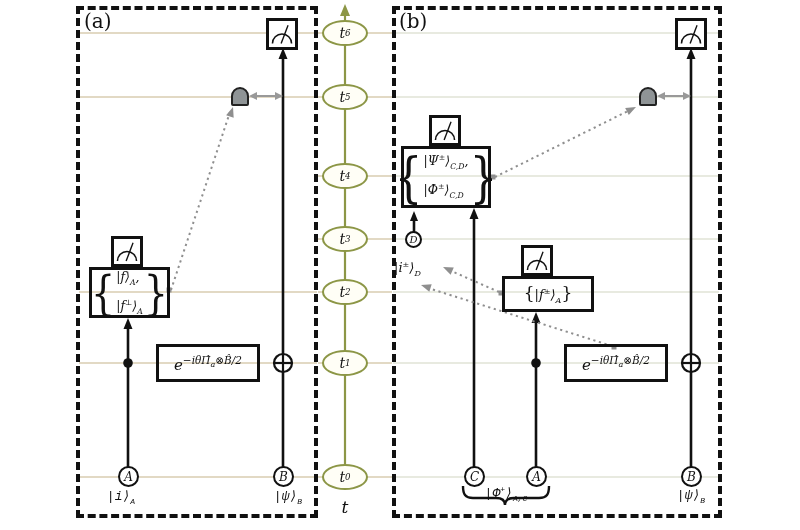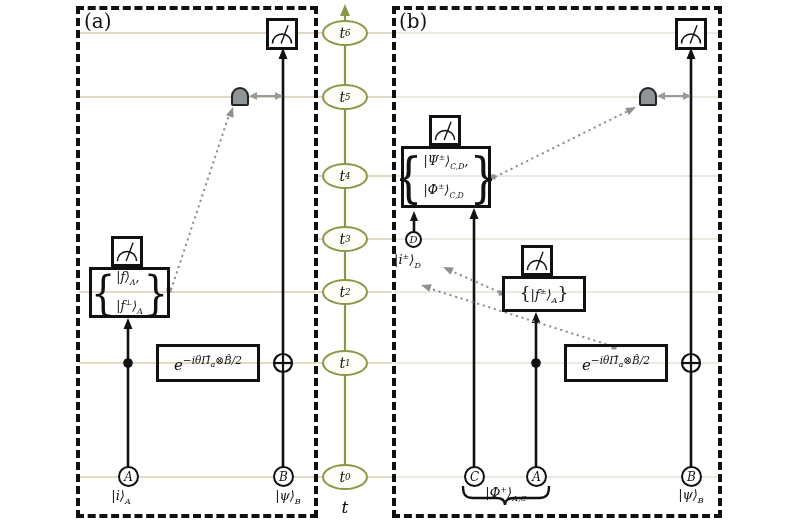--- a/index.html
+++ b/index.html
@@ -22,21 +22,21 @@
   .ebox-text{font-size:15px;line-height:20px;}
   .ebox-text sup{font-size:10.5px;}
   .ebox-text sup sub{font-size:8px;}
   .qcircle{width:21px;height:21px;border:2px solid #111;border-radius:50%;background:#fff;
            display:flex;align-items:center;justify-content:center;font-size:12px;box-sizing:border-box;}
   .dcircle{width:17px;height:17px;border:2px solid #111;border-radius:50%;background:#fff;
            display:flex;align-items:center;justify-content:center;font-size:10px;box-sizing:border-box;}
   .dome{background:#8f9496;border:2.5px solid #222;border-radius:9px 9px 2px 2px;box-sizing:border-box;}
   .toval{width:46px;height:26px;border:2px solid #8c9646;border-radius:50%;background:#fffef6;
          display:flex;align-items:center;justify-content:center;font-size:14px;font-style:italic;box-sizing:border-box;}
-  .statelabel{font-size:13px;text-align:center;}
+  .statelabel{font-size:13px;text-align:center;font-family:Liberation Mono, monospace;}
   svg.layer{position:absolute;left:0;top:0;pointer-events:none;}
 </style>
 </head>
 <body>
 
 <div id="canvas">
 
   <svg class="layer" width="800" height="530" viewBox="0 0 800 530">
 
     <g stroke="#d8cdb0" stroke-width="1.6">
@@ -225,29 +225,29 @@
     <span class="rows">
       <span class="mrow"><span>|Ψ</span><sup>±</sup><span>⟩</span><sub>C,D</sub><span>,</span></span>
       <span class="mrow"><span>|Φ</span><sup>±</sup><span>⟩</span><sub>C,D</sub><span></span></span>
     </span>
     <span class="bigbrace" style="font-size:44px;">}</span>
   </div>
 
   <div class="abs dcircle math" style="left:405px;top:231px;">
       <span>D</span>
     </div>
-  <div class="abs math" style="left:394px;top:252px;font-size:13px;"><span>|i</span><sup>±</sup><span>⟩</span><sub>D</sub></div>
+  <div class="abs math" style="left:394px;top:260px;font-size:13px;"><span>|i</span><sup>±</sup><span>⟩</span><sub>D</sub></div>
 
   <div class="abs meter" style="left:521px;top:245px;width:32px;height:31px;">
     <svg viewBox="0 0 30 28">
         <path d="M4,25 A11,11 0 0 1 26,25" fill="none" stroke="#111" stroke-width="1.8"></path>
         <line x1="14" y1="25" x2="22" y2="4" stroke="#111" stroke-width="1.6"></line>
       </svg>
   </div>
-  <div class="abs mbox math" style="left:502px;top:276px;width:84px;height:36px;">
+  <div class="abs mbox math" style="left:502px;top:276px;width:92px;height:36px;">
     <span class="srow"><span class="sbrace">{</span><span>|f</span><sup>±</sup><span>⟩</span><sub>A</sub><span class="sbrace">}</span></span>
   </div>
 
   <div class="abs mbox" style="left:564px;top:344px;width:104px;height:38px;">
     <span class="math ebox-text"><span>e</span><sup><span>−iθΠ̂</span><sub>a</sub><span>⊗B̂/2</span></sup></span>
   </div>
 
   <div class="abs dome" style="left:639px;top:87px;width:18px;height:19px;"></div>
   <div class="abs meter" style="left:675px;top:18px;width:32px;height:32px;">
     <svg viewBox="0 0 30 28">

